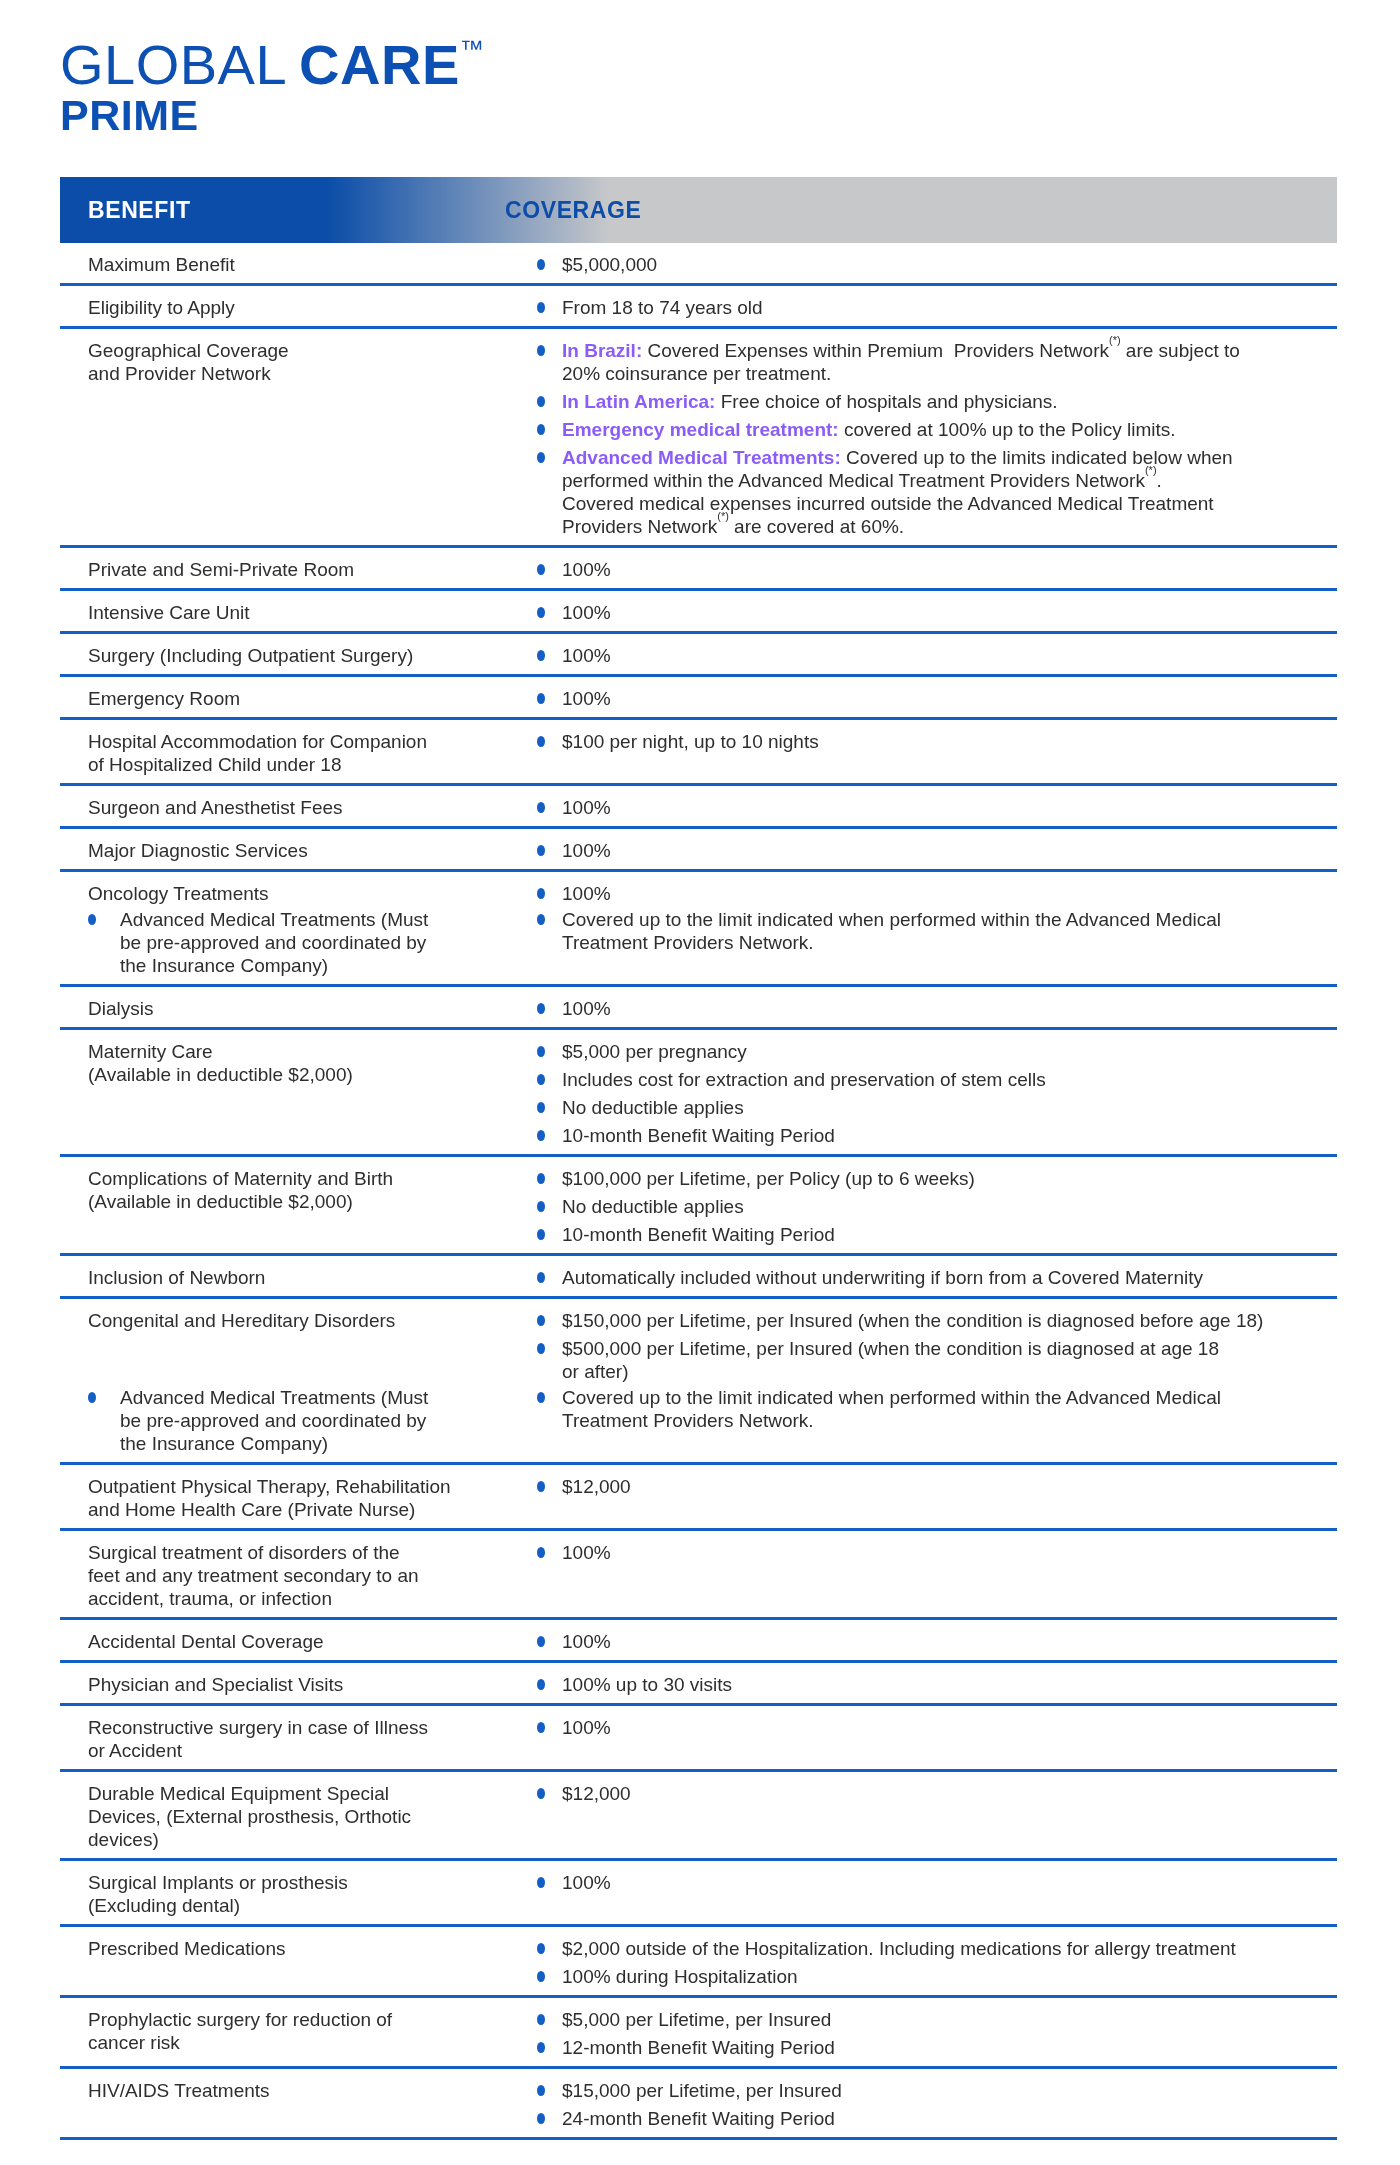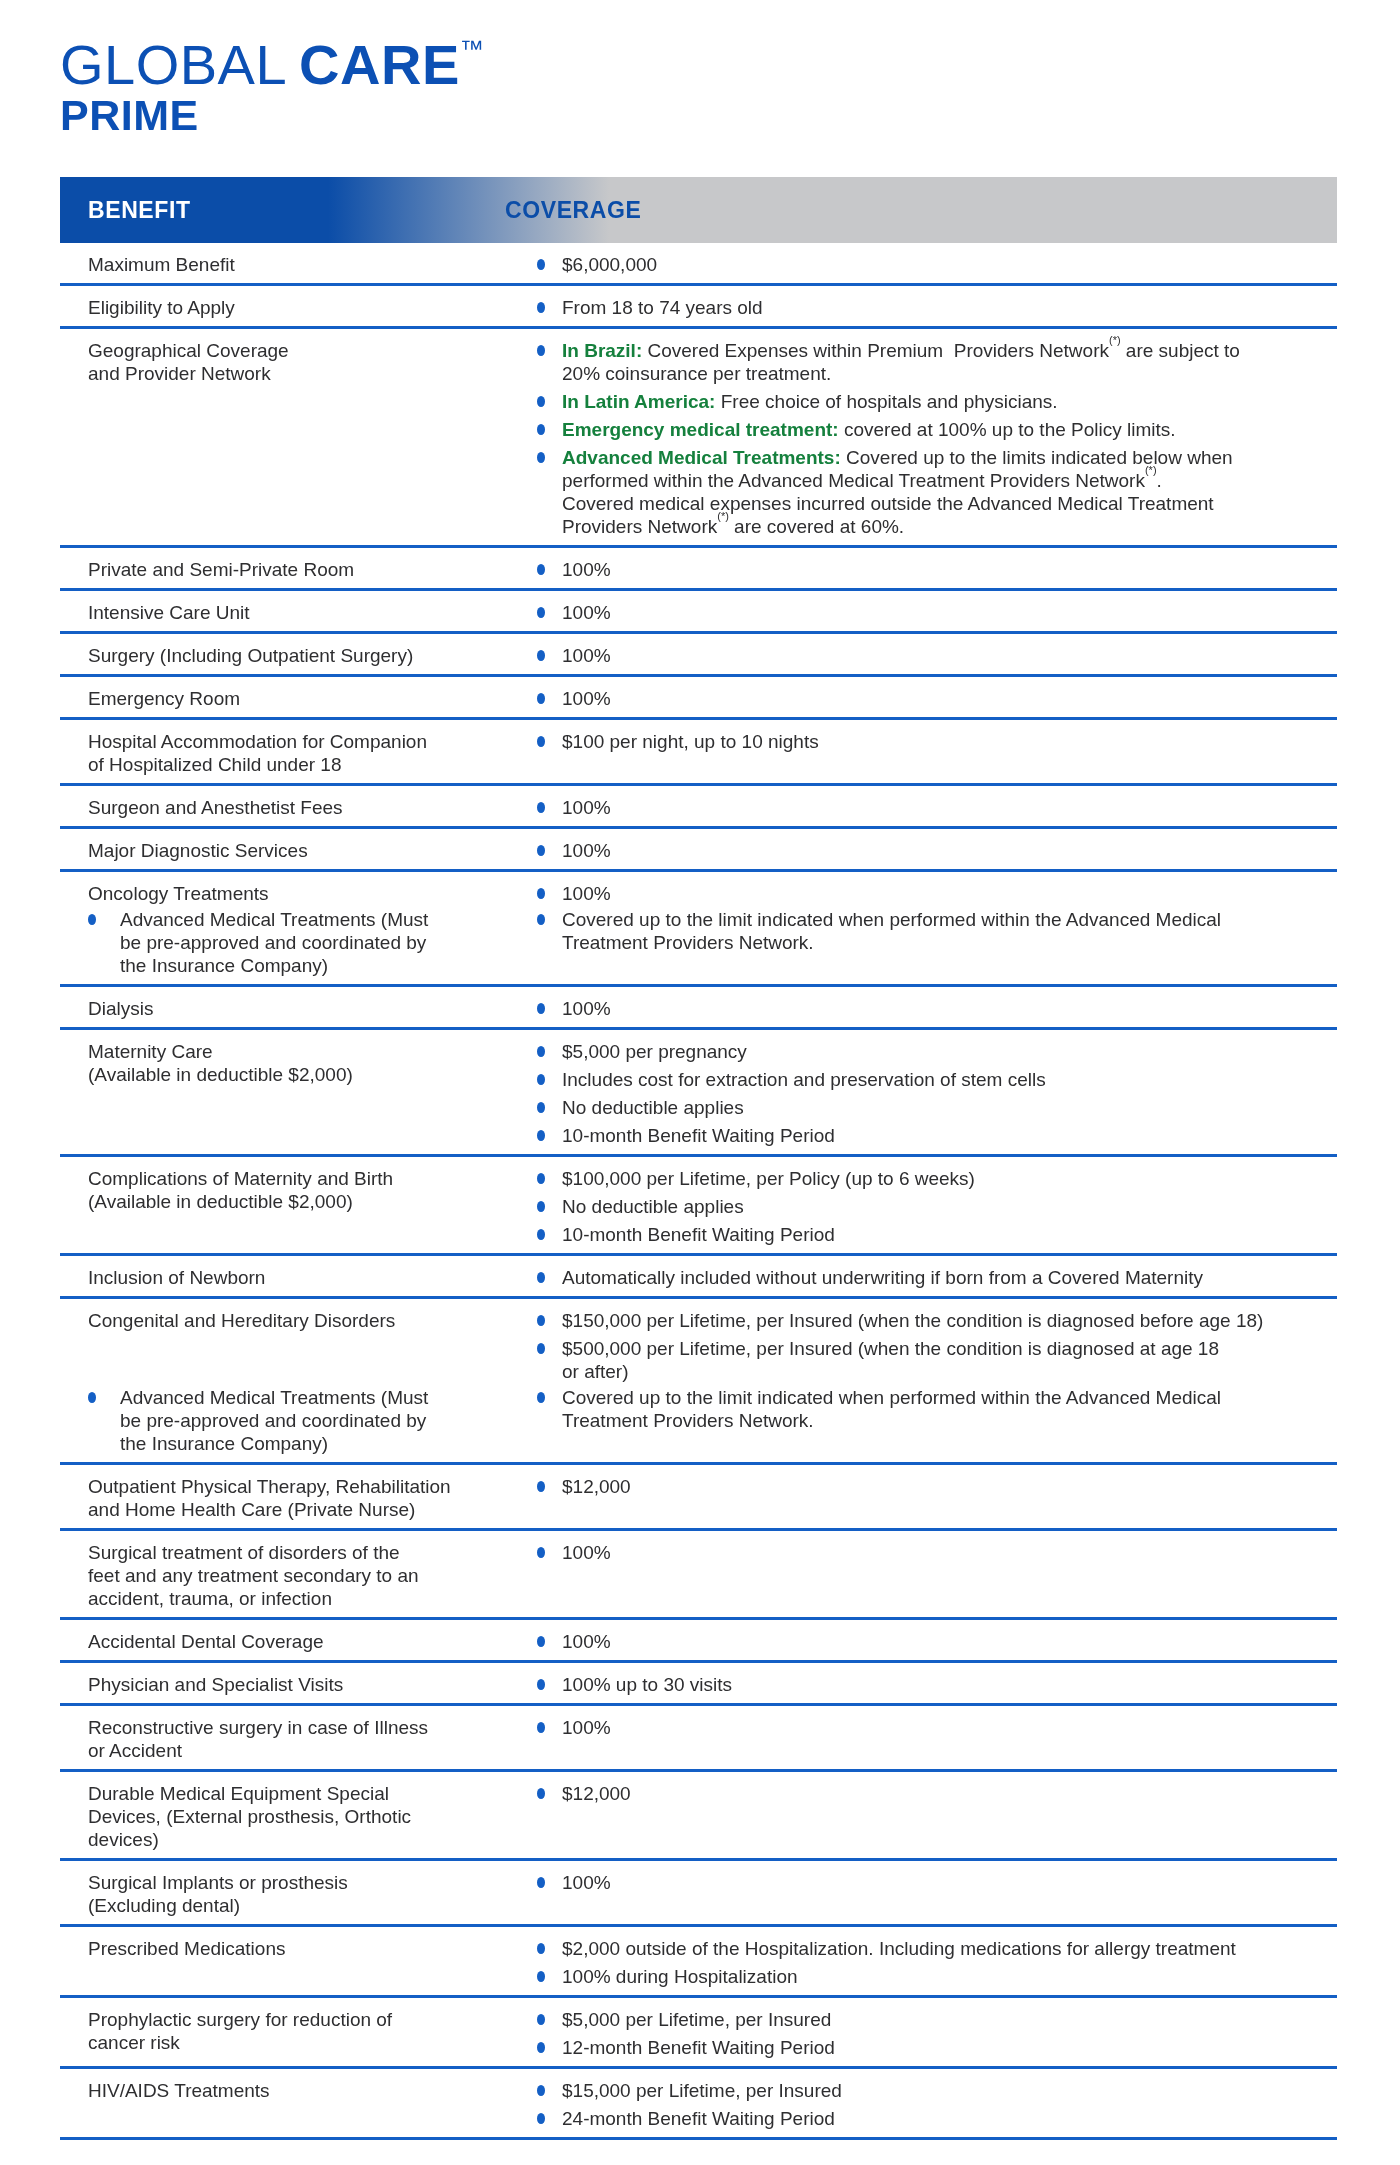--- a/index.html
+++ b/index.html
@@ -43,21 +43,21 @@
 
   .bcell { padding-left:28px; padding-right:12px; }
   .btext { font-size:19px; line-height:23px; white-space:pre-line; }
   .bsub  { display:flex; align-items:flex-start; margin-left:0; }
   .bsub .btext { margin-left:24px; }
 
   .ccell { padding-right:4px; }
   .citem { display:flex; align-items:flex-start; }
   .citem + .citem { margin-top:5px; }
   .ctext { font-size:19px; line-height:23px; white-space:pre-line; margin-left:17px; }
-  .ctext b { font-weight:700; color:#15803d; }
+  .ctext b { font-weight:700; color:#8b5cf6; }
   .ctext sup { font-size:11px; line-height:0; position:relative; top:-6px; }
 
   .bullet {
     flex:none; width:8px; height:11px; border-radius:50%;
     background:#145fc5; margin-top:6px;
   }
   .bcell .bullet { margin-top:6px; }
 </style>
 </head>
 <body>
@@ -78,21 +78,21 @@
 
   <div id="rows">
       <div class="row">
         <div class="seg">
           <div class="bcell">
             <div class="btext">Maximum Benefit</div>
           </div>
           <div class="ccell">
             <div class="citem">
               <span class="bullet"></span>
-              <div class="ctext">$6,000,000</div>
+              <div class="ctext">$5,000,000</div>
             </div>
           </div>
         </div>
       </div>
       <div class="row">
         <div class="seg">
           <div class="bcell">
             <div class="btext">Eligibility to Apply</div>
           </div>
           <div class="ccell">

